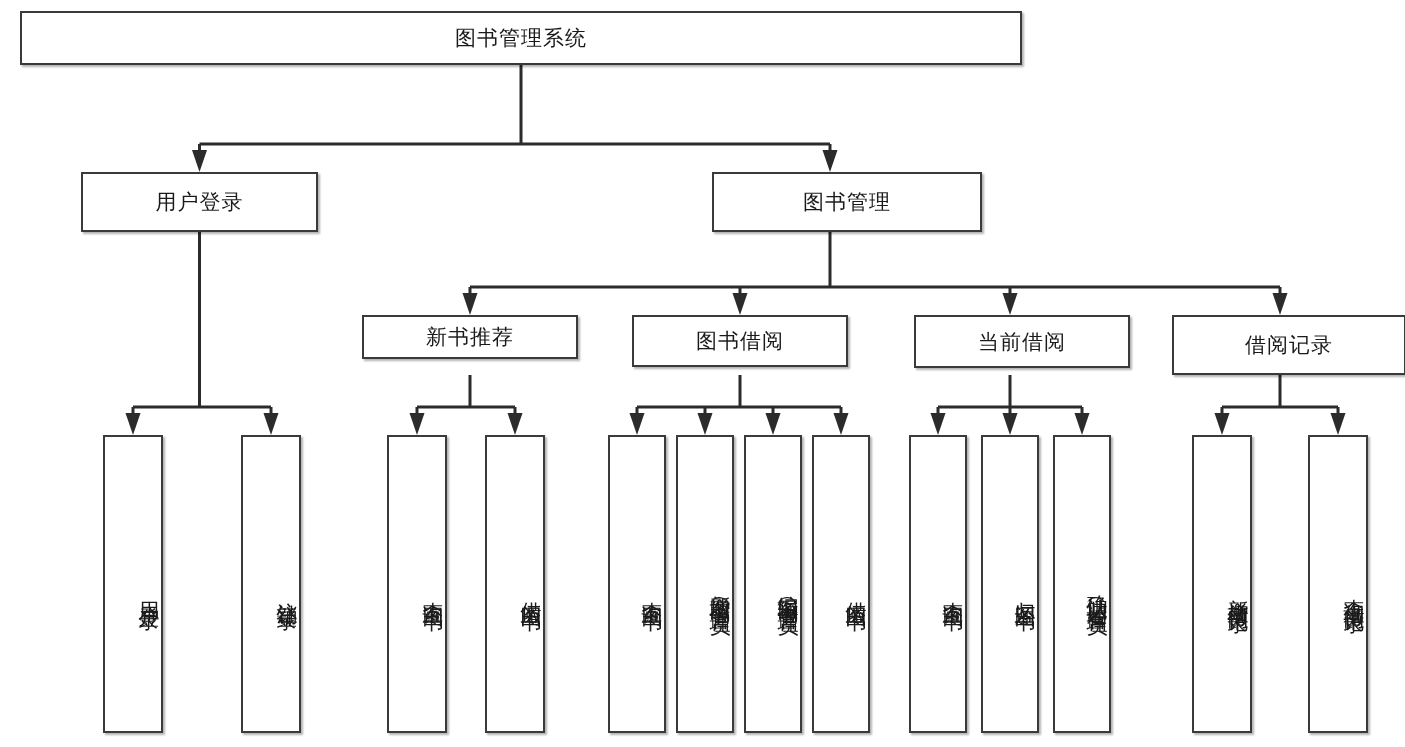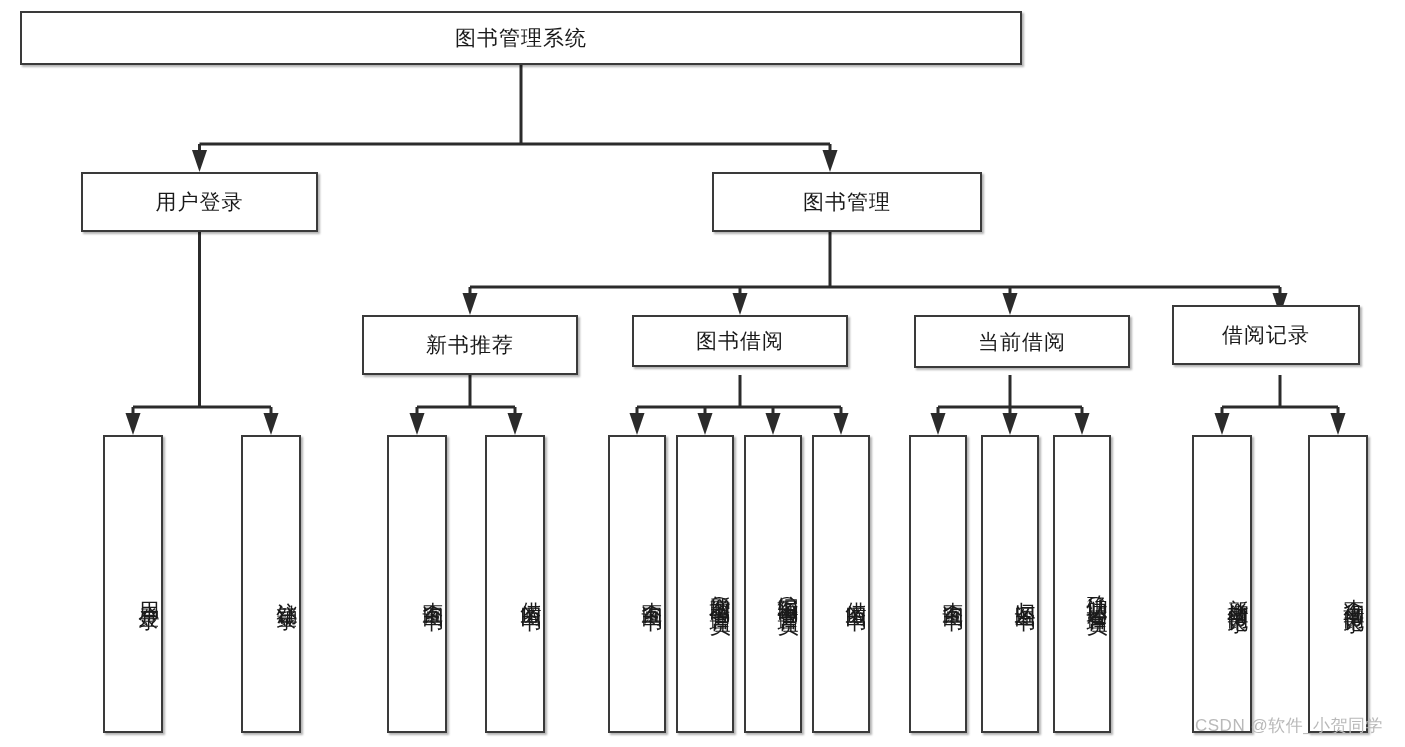--- a/index.html
+++ b/index.html
@@ -121,32 +121,31 @@
       <line x1="1222" y1="407" x2="1338" y2="407" stroke="#2b2b2b" stroke-width="3"></line>
       <line x1="1222" y1="407" x2="1222" y2="413" stroke="#2b2b2b" stroke-width="3"></line>
       <polygon points="1214.5,413 1229.5,413 1222,435" fill="#2b2b2b"></polygon>
       <line x1="1338" y1="407" x2="1338" y2="413" stroke="#2b2b2b" stroke-width="3"></line>
       <polygon points="1330.5,413 1345.5,413 1338,435" fill="#2b2b2b"></polygon>
     </svg>
   <div id="nodes">
       <div class="node root" style="left: 20px; top: 11px; width: 1002px; height: 54px;">图书管理系统</div>
       <div class="node level2" style="left: 81px; top: 172px; width: 237px; height: 60px;">用户登录</div>
       <div class="node level2" style="left: 712px; top: 172px; width: 270px; height: 60px;">图书管理</div>
-      <div class="node level3" style="left: 362px; top: 315px; width: 216px; height: 60px;">新书推荐</div>
+      <div class="node level3" style="left: 362px; top: 315px; width: 216px; height: 44px;">新书推荐</div>
       <div class="node level3" style="left: 632px; top: 315px; width: 216px; height: 52px;">图书借阅</div>
       <div class="node level3" style="left: 902px; top: 315px; width: 216px; height: 53px; margin-left: 12px;">当前借阅</div>
-      <div class="node level3" style="left: 1172px; top: 305px; width: 188px; height: 60px; text-align: center;">借阅记录</div>
+      <div class="node level3" style="left: 1172px; top: 315px; width: 234px; height: 60px; text-align: center;">借阅记录</div>
       <div class="node leaf" style="left: 103px; top: 435px; width: 60px; height: 298px;">用户登录</div>
       <div class="node leaf" style="left: 241px; top: 435px; width: 60px; height: 298px;">注销登录</div>
       <div class="node leaf" style="left: 387px; top: 435px; width: 60px; height: 298px;">查询图书</div>
       <div class="node leaf" style="left: 485px; top: 435px; width: 60px; height: 298px;">借阅图书</div>
       <div class="node leaf" style="left: 608px; top: 435px; width: 58px; height: 298px;">查询图书</div>
       <div class="node leaf" style="left: 676px; top: 435px; width: 58px; height: 298px;">新增图书（管理员）</div>
       <div class="node leaf" style="left: 744px; top: 435px; width: 58px; height: 298px;">编辑图书（管理员）</div>
       <div class="node leaf" style="left: 812px; top: 435px; width: 58px; height: 298px;">借阅图书</div>
       <div class="node leaf" style="left: 909px; top: 435px; width: 58px; height: 298px;">查询图书</div>
       <div class="node leaf" style="left: 981px; top: 435px; width: 58px; height: 298px;">归还图书</div>
       <div class="node leaf" style="left: 1053px; top: 435px; width: 58px; height: 298px;">确认归还（管理员）</div>
       <div class="node leaf" style="left: 1192px; top: 435px; width: 60px; height: 298px;">新增借阅记录</div>
       <div class="node leaf" style="left: 1308px; top: 435px; width: 60px; height: 298px;">查询借阅记录</div>
     </div>
-  <div class="watermark" style="left: 1195px; top: 714px;">CSDN @软件_小贺同学</div>
 </div>
 
 </body></html>

